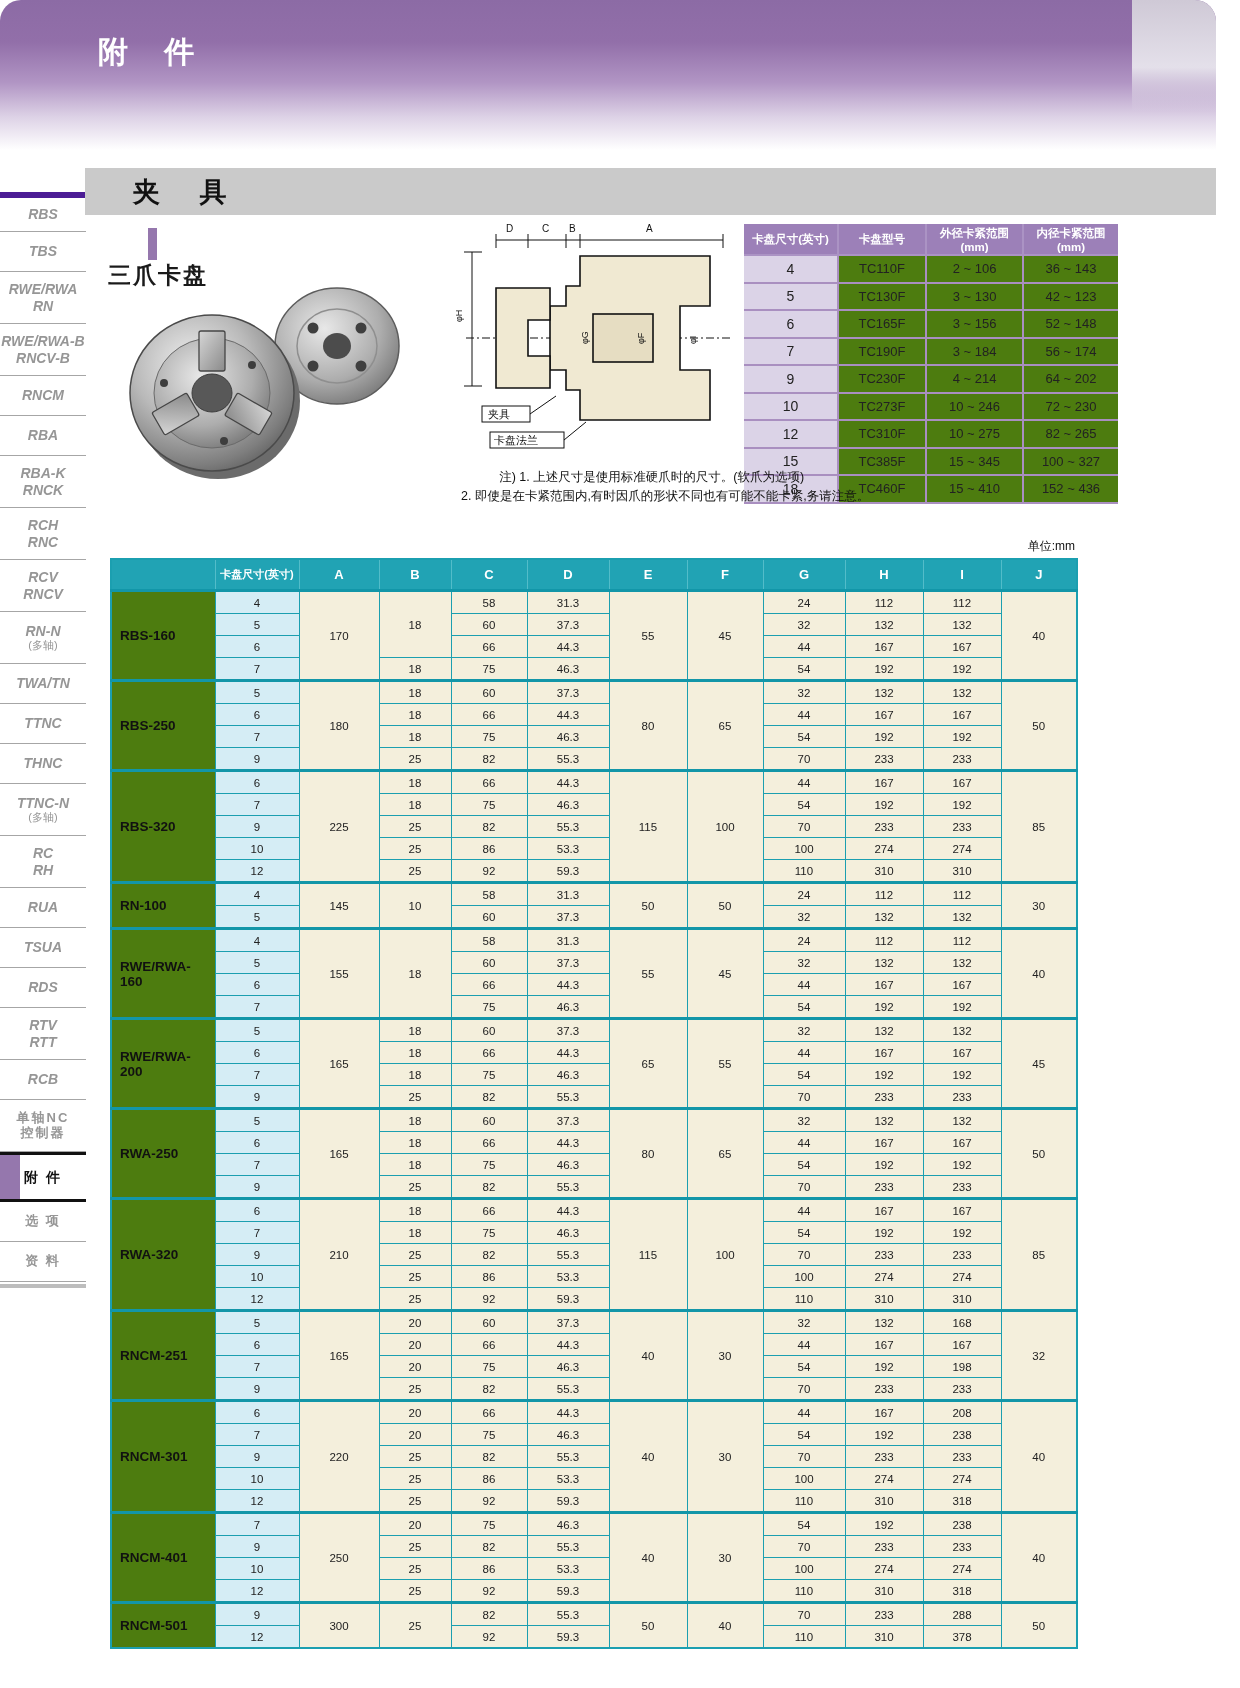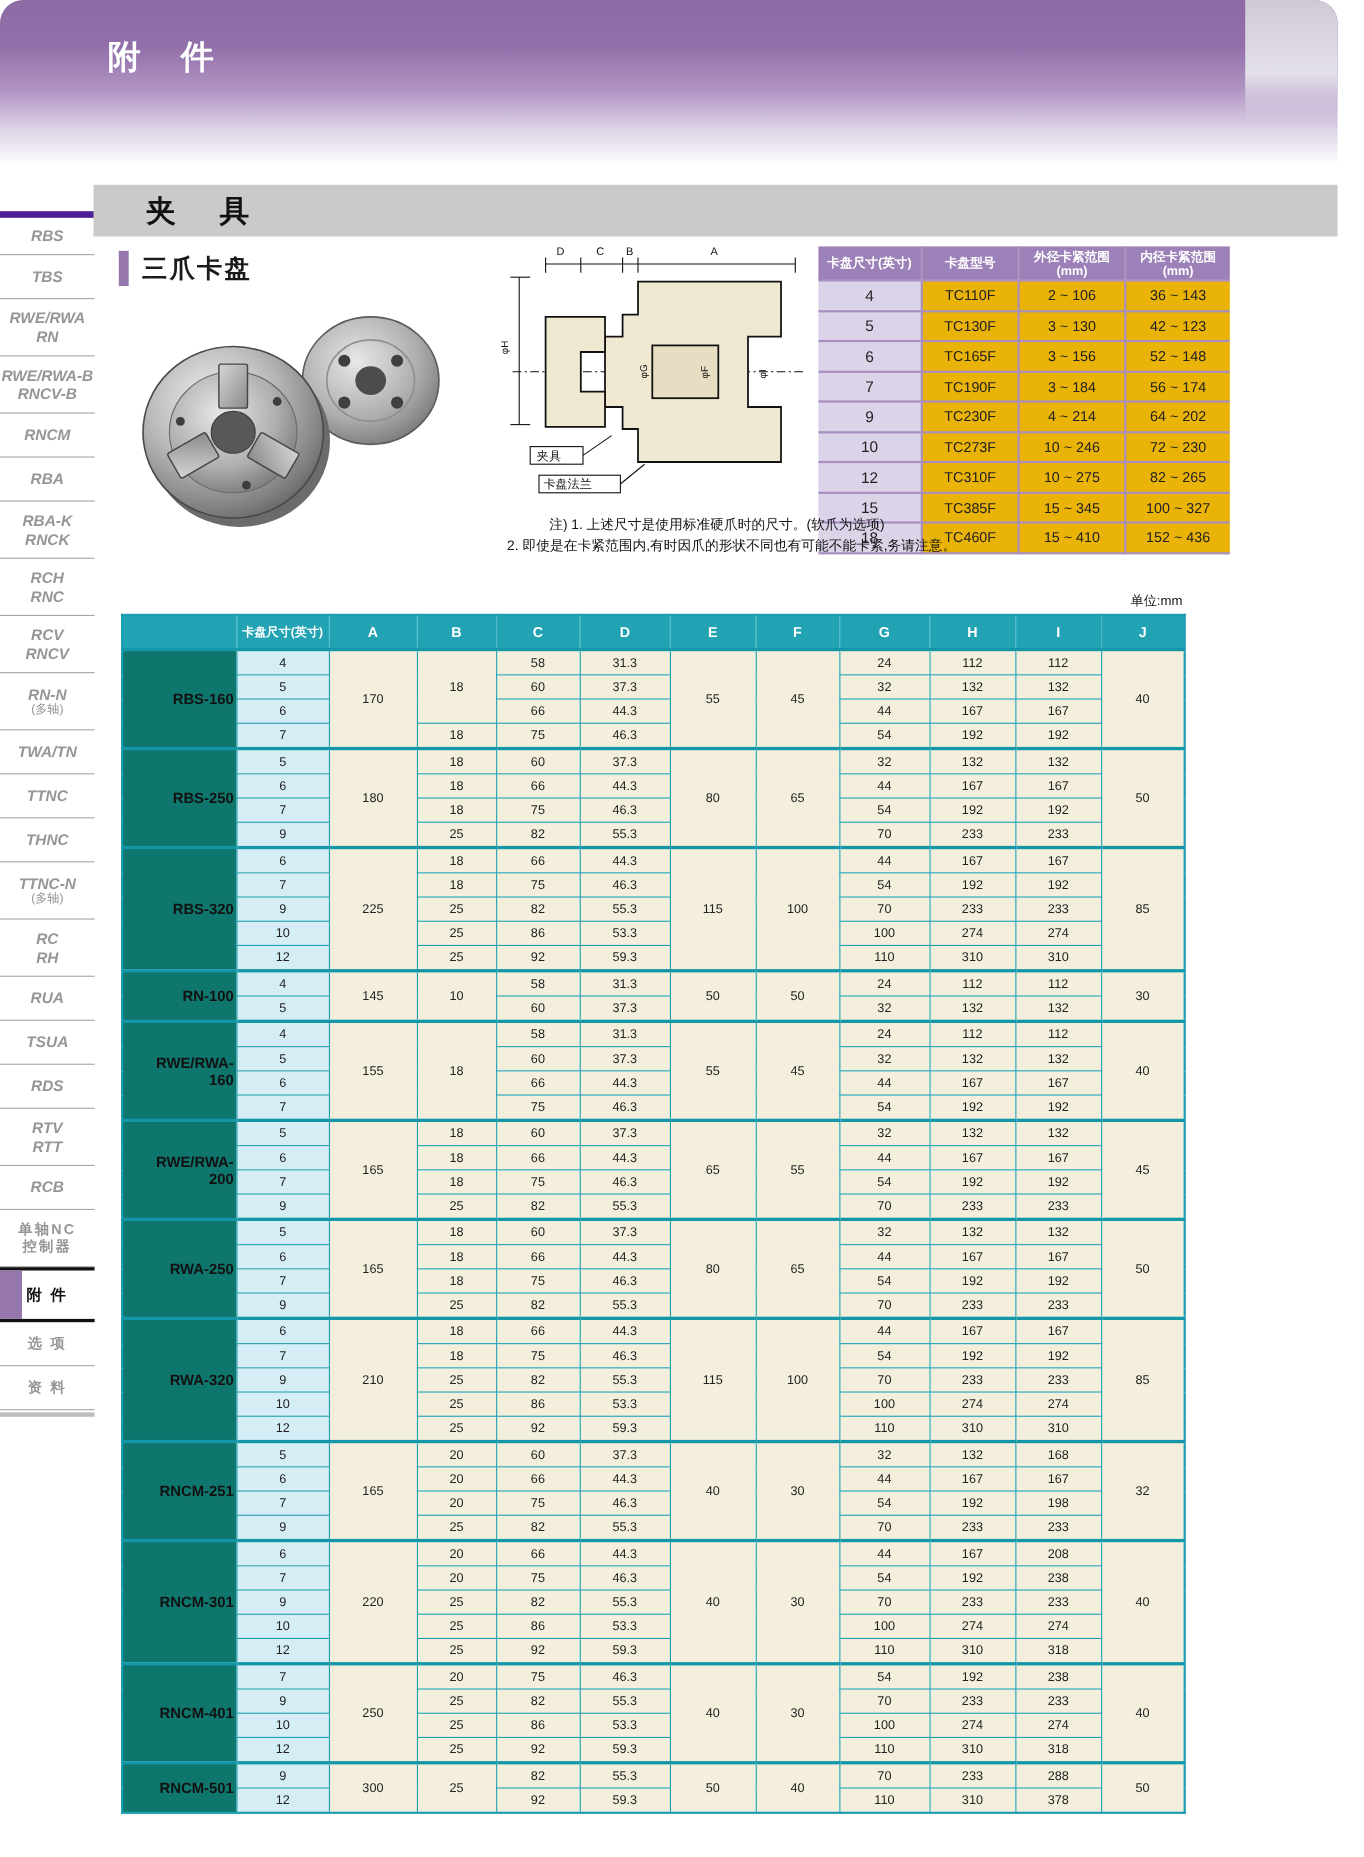--- a/index.html
+++ b/index.html
@@ -26,60 +26,60 @@
   .side-item.cjk .ln{font-style:normal;font-size:13px;letter-spacing:2px;font-weight:bold;}
   .side-item.active{height:50px;border-top:3px solid #111;border-bottom:3px solid #111;background:#fff;}
   .side-item.active .ln{color:#111;font-size:14px;}
   .side-item.active .accent{position:absolute;left:0;top:0;bottom:0;width:20px;background:#9577ad;}
   .sidebar-endline{height:4px;background:#bdbdbd;margin-top:2px;}
 
   
   .section-bar{position:absolute;left:85px;top:168px;width:1155px;height:47px;background:#cacaca;
     display:flex;align-items:center;}
   .section-bar .t{font-size:27px;font-weight:bold;color:#111;letter-spacing:16px;padding-left:48px;}
-  .subsection{position:absolute;left:108px;top:228px;display:flex;align-items:center;}
+  .subsection{position:absolute;left:108px;top:228px;display:flex;align-items:center;flex-direction:column;}
   .subsection .bar{width:9px;height:32px;background:#9577ad;margin-right:12px;}
   .subsection .t{font-size:23px;font-weight:bold;letter-spacing:2px;}
 
   
   .photo{position:absolute;left:112px;top:268px;width:330px;height:215px;}
 
   
   .diagram{position:absolute;left:438px;top:218px;width:300px;height:250px;}
   .diagram text{font-family:"Liberation Sans",sans-serif;}
 
   
   .spec-wrap{position:absolute;left:744px;top:224px;width:374px;}
   table.spec{border-collapse:collapse;width:100%;table-layout:fixed;}
   table.spec th{background:#9c80b8;color:#fff;font-size:11.5px;font-weight:bold;height:30px;
     border:2px solid #ab93c4;border-top:none;padding:0 1px;}
   table.spec td{height:23.5px;text-align:center;font-size:13px;color:#222;
     border:2px solid #a98fc0;border-left:2px solid #b9a5cc;}
   table.spec td.c0{background:#dbd3e7;font-size:14px;}
-  table.spec td.c1,table.spec td.c2,table.spec td.c3{background:#eab308;}
+  table.spec td.c1,table.spec td.c2,table.spec td.c3{background:#4d7c0f;}
   table.spec{border:none;}
   table.spec tr th:first-child,table.spec tr td:first-child{border-left:none;}
   table.spec tr th:last-child,table.spec tr td:last-child{border-right:none;}
 
   
   .notes{position:absolute;left:434px;top:468px;font-size:12.5px;color:#111;line-height:1.55;text-align:center;}
   .notes .l2{padding-left:27px;}
 
   
   .unit{position:absolute;left:875px;top:538px;width:200px;text-align:right;font-size:12px;color:#111;}
 
   
   .main-wrap{position:absolute;left:110px;top:558px;width:966px;}
   table.main{border-collapse:collapse;width:100%;table-layout:fixed;border:2px solid #1b9fb0;}
   table.main th{background:#21a3b4;color:#fff;font-weight:bold;height:27px;
     border:1px solid #53bcc9;font-size:13px;}
   table.main th.szh{font-size:11px;}
   table.main td{height:21px;text-align:center;font-size:11.5px;color:#222;
     border:1px solid #1b9fb0;padding:0 2px;overflow:hidden;}
-  table.main td.model{background:#0f766e;font-weight:bold;font-size:13.5px;text-align:right;padding-left:8px;color:#111;}
+  table.main td.model{background:#4d7c0f;font-weight:bold;font-size:13.5px;text-align:left;padding-left:8px;color:#111;}
   table.main td.size{background:#d5edf5;font-size:11.5px;}
   table.main td.num{background:#f4efdc;}
   table.main tr.group-start td{border-top:3px solid #1296a8;}
 </style>
 </head>
 <body>
 
 <div class="page">
 
   <div class="top-band">

